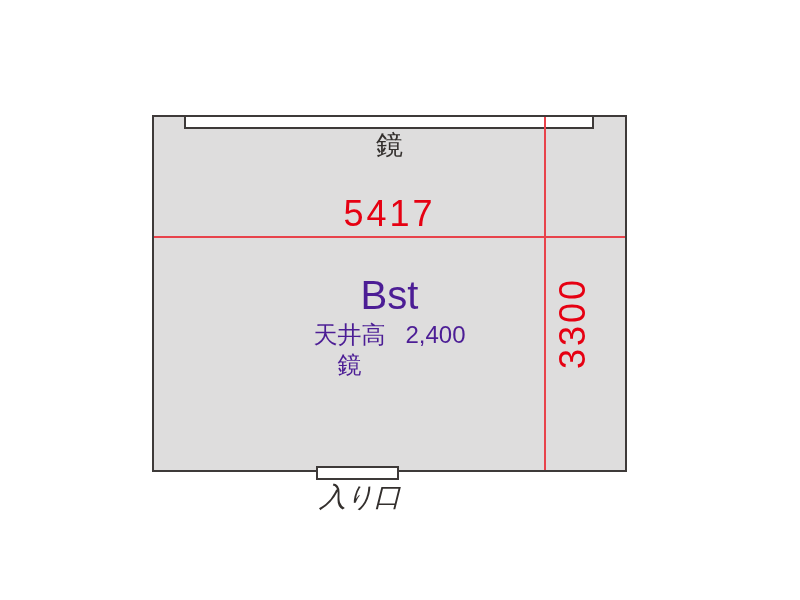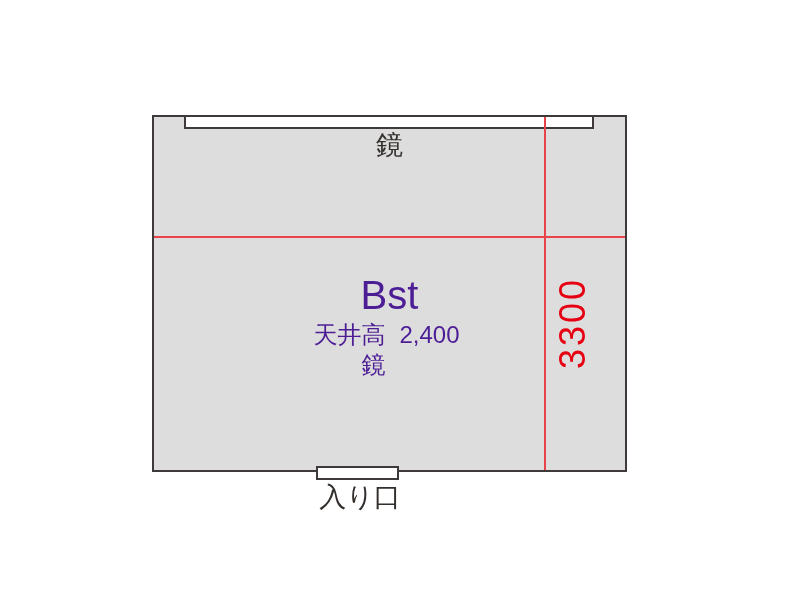--- a/index.html
+++ b/index.html
@@ -101,23 +101,24 @@
   }
   .spec-table {
     display: inline-grid;
     grid-template-columns: auto auto;
     column-gap: 8px;
     font-size: 24px;
     line-height: 30px;
     margin-top: 2px;
   }
   .spec-label {
-    text-align: right;
+    text-align: center;
   }
   .spec-value {
+    text-align: right;
     min-width: 72px;
   }
   
   .entrance {
     position: absolute;
     left: 316px;
     top: 466px;
     width: 83px;
     height: 14px;
     box-sizing: border-box;
@@ -126,35 +127,37 @@
   }
   .entrance-label {
     position: absolute;
     left: 260px;
     top: 481px;
     width: 200px;
     text-align: center;
     font-size: 27px;
     line-height: 32px;
     color: #332f2d;
+    font-style: italic;
   }
 </style>
 </head>
 <body>
 
 <div class="canvas">
 
   <div class="room"></div>
 
   <div class="mirror"></div>
   <div class="mirror-label">鏡</div>
 
   <div class="dim-line-h"></div>
   <div class="dim-line-v"></div>
 
+  <div class="width-label">5417</div>
 
   <div class="height-label">3300</div>
 
   <div class="room-info">
     <div class="room-name">Bst</div>
     <div class="spec-table">
       <span class="spec-label">天井高</span>
       <span class="spec-value">2,400</span>
       <span class="spec-label">鏡</span>
     </div>

